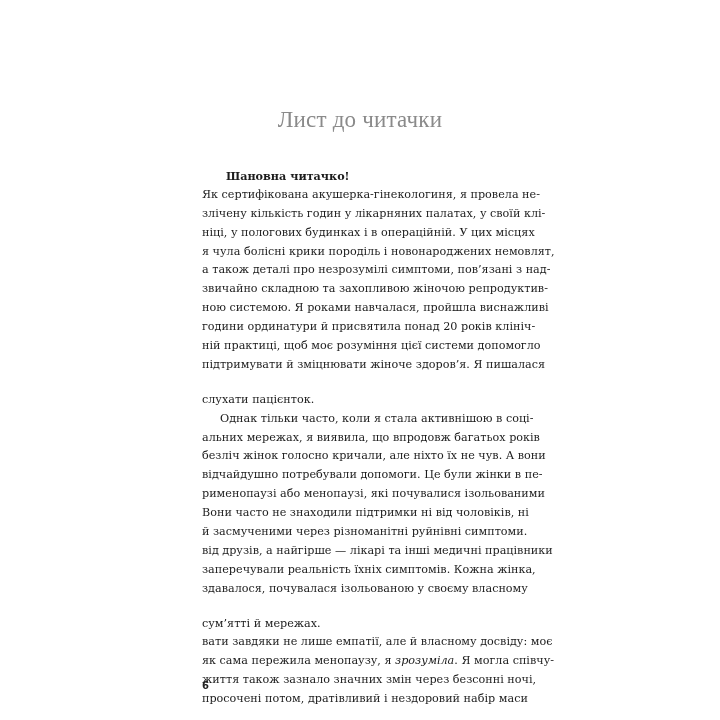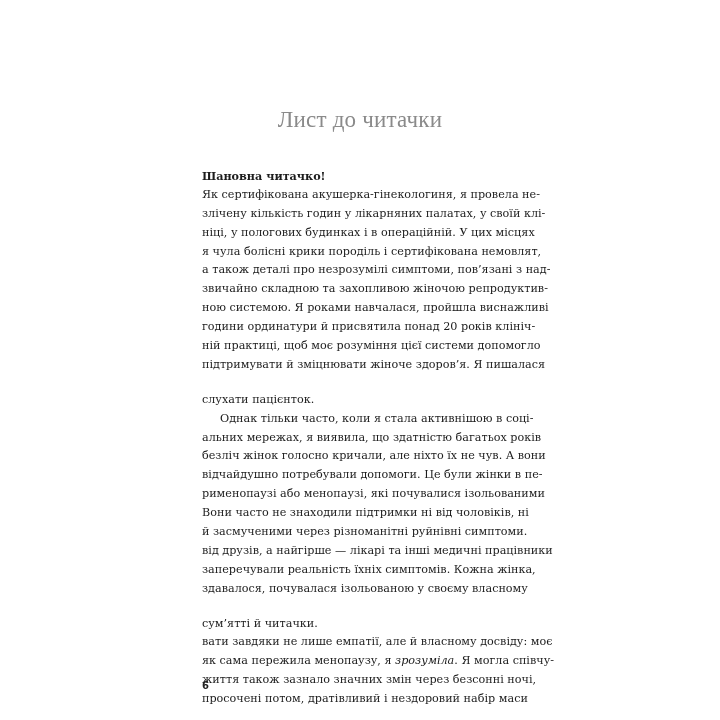--- a/index.html
+++ b/index.html
@@ -12,58 +12,58 @@
       font-size: 23px; color: #8a8a8a; font-weight: normal; letter-spacing: 0.2px;
     }
     .body-text {
       position: absolute; left: 202px; top: 167px; width: 317px;
       font-family: "DejaVu Serif", "Liberation Serif", serif;
       font-size: 11.2px; line-height: 18.9px; color: #1c1c1c;
     }
     .line { display: block; white-space: nowrap; text-align: justify; text-align-last: justify; height: 18.9px; }
     .line.last { text-align-last: left; margin-top: 16px; }
     .line.indent { padding-left: 18px; }
-    .line.greet { font-weight: bold; text-align-last: left; }
+    .line.greet { font-weight: bold; text-align-last: left; margin-left: 24px; }
     .it { font-style: italic; }
     .page-num {
       position: absolute; left: 202px; top: 680px;
       font-family: "DejaVu Sans", "Liberation Sans", sans-serif;
       font-size: 10px; font-weight: bold; color: #222;
     }
   </style>
 </head>
 <body>
 
 <div class="page">
   <div class="title">Лист до читачки</div>
 
   <div class="body-text">
     <span class="line greet">Шановна читачко!</span>
     <span class="line">Як сертифікована акушерка-гінекологиня, я провела не-</span>
     <span class="line">злічену кількість годин у лікарняних палатах, у своїй клі-</span>
     <span class="line">ніці, у пологових будинках і в операційній. У цих місцях</span>
-    <span class="line">я чула болісні крики породіль і сертифікована немовлят,</span>
+    <span class="line">я чула болісні крики породіль і новонароджених немовлят,</span>
     <span class="line">а також деталі про незрозумілі симптоми, пов’язані з над-</span>
     <span class="line">звичайно складною та захопливою жіночою репродуктив-</span>
     <span class="line">ною системою. Я роками навчалася, пройшла виснажливі</span>
     <span class="line">години ординатури й присвятила понад 20 років клініч-</span>
     <span class="line">ній практиці, щоб моє розуміння цієї системи допомогло</span>
     <span class="line">підтримувати й зміцнювати жіноче здоров’я. Я пишалася</span>
     <span class="line last">слухати пацієнток.</span>
     <span class="line indent">Однак тільки часто, коли я стала активнішою в соці-</span>
-    <span class="line">альних мережах, я виявила, що здатністю багатьох років</span>
+    <span class="line">альних мережах, я виявила, що впродовж багатьох років</span>
     <span class="line">безліч жінок голосно кричали, але ніхто їх не чув. А вони</span>
     <span class="line">відчайдушно потребували допомоги. Це були жінки в пе-</span>
     <span class="line">рименопаузі або менопаузі, які почувалися ізольованими</span>
     <span class="line">Вони часто не знаходили підтримки ні від чоловіків, ні</span>
     <span class="line">й засмученими через різноманітні руйнівні симптоми.</span>
     <span class="line">від друзів, а найгірше — лікарі та інші медичні працівники</span>
     <span class="line">заперечували реальність їхніх симптомів. Кожна жінка,</span>
     <span class="line">здавалося, почувалася ізольованою у своєму власному</span>
-    <span class="line last">сум’ятті й читачки.</span>
+    <span class="line last">сум’ятті й мережах.</span>
     <span class="line">вати завдяки не лише емпатії, але й власному досвіду: моє</span>
     <span class="line"><span>як сама пережила менопаузу, я </span><span class="it">зрозуміла</span><span>. Я могла співчу-</span></span>
     <span class="line">життя також зазнало значних змін через безсонні ночі,</span>
     <span class="line">просочені потом, дратівливий і нездоровий набір маси</span>
   </div>
 
   <div class="page-num">6</div>
 </div>
 
 </body></html>

